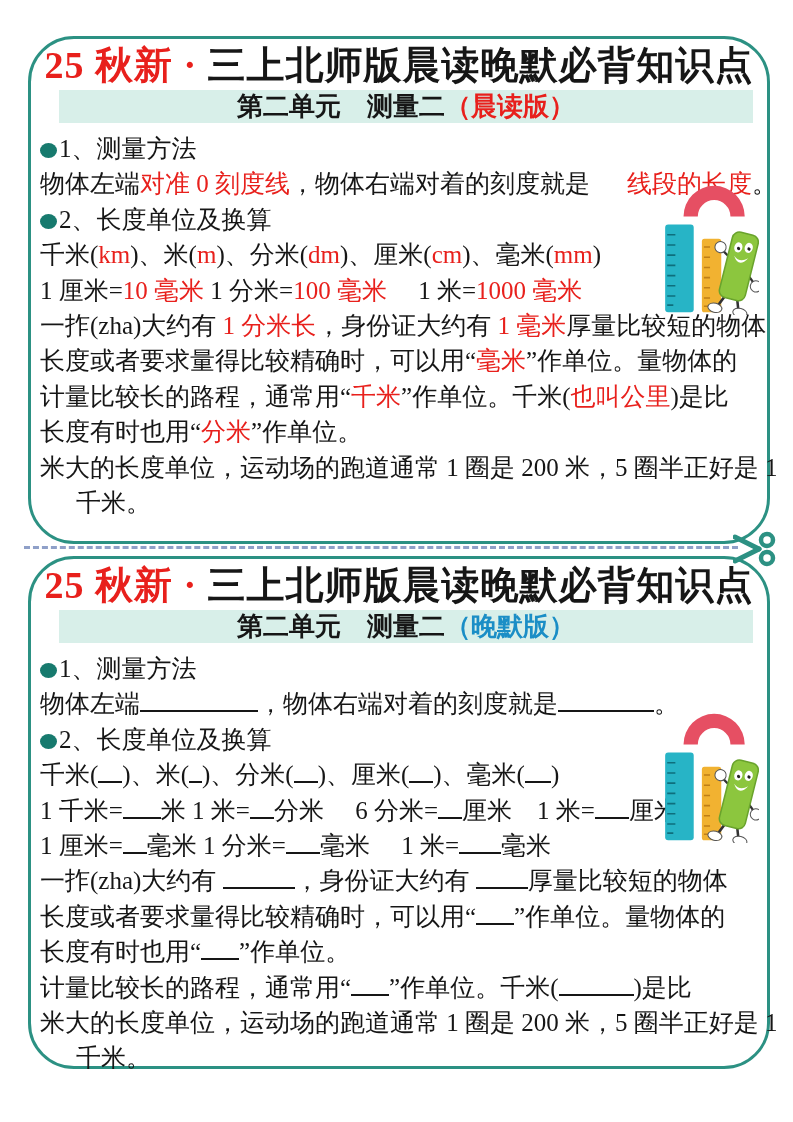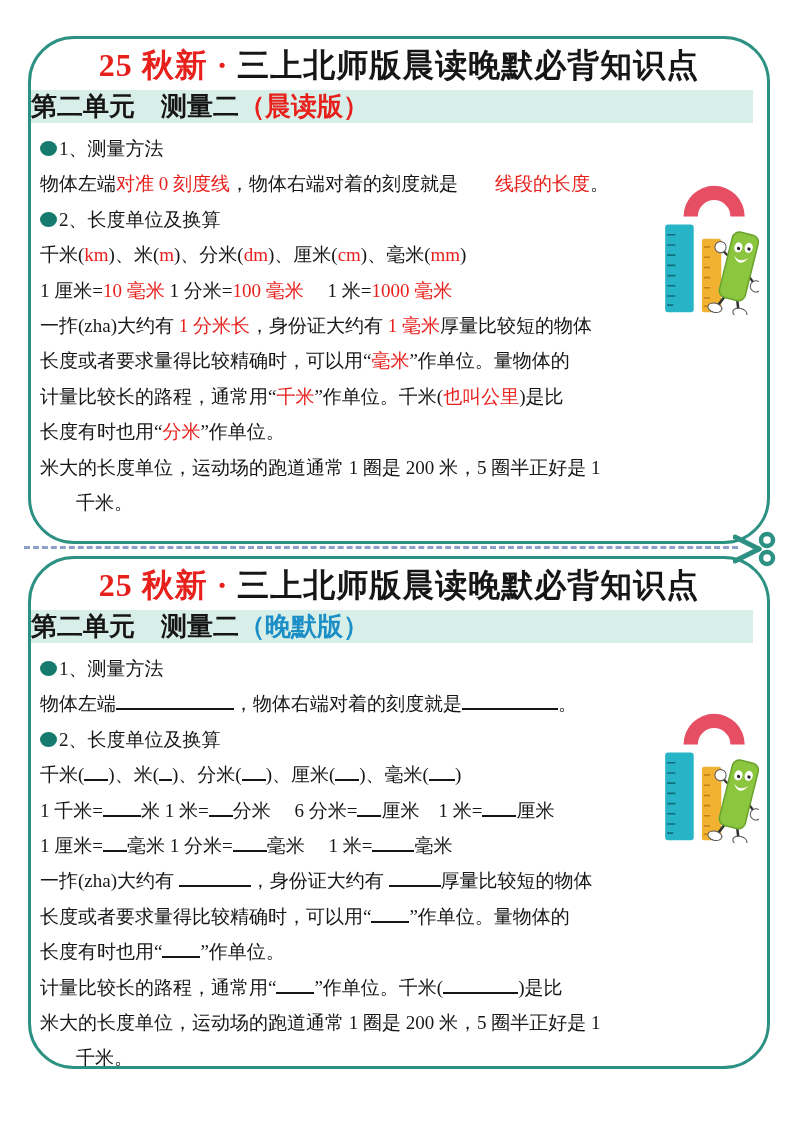--- a/index.html
+++ b/index.html
@@ -9,27 +9,27 @@
     color:var(--ink,#161616);overflow:hidden;
   }
   .card{
     position:absolute;left:28px;width:742px;box-sizing:border-box;
     background:#fff;border:3px solid var(--teal,#2c9183);border-radius:46px;
   }
   #card0{top:36px;height:508px;}
   #card1{top:556px;height:513px;}
   .title{
     margin:5px 10px 0 10px;height:42px;line-height:42px;text-align:center;
-    font-size:32px;font-weight:700;letter-spacing:1px;white-space:nowrap;
+    font-size:38px;font-weight:700;letter-spacing:1px;white-space:nowrap;
   }
   .subheader{
-    margin:4px 14px 0 0;height:33px;line-height:33px;background:var(--mint,#d8efe9);
-    text-align:left;font-size:26px;font-weight:600;white-space:nowrap;
+    margin:4px 14px 0 28px;height:33px;line-height:33px;background:var(--mint,#d8efe9);
+    text-align:center;font-size:26px;font-weight:600;white-space:nowrap;
   }
-  .body{margin:8px 0 0 9px;font-size:19px;line-height:35.4px;}
+  .body{margin:8px 0 0 9px;font-size:25px;line-height:35.4px;}
   .line{white-space:nowrap;}
   .bullet{
     display:inline-block;width:17px;height:15px;border-radius:50%;
     background:var(--bullet,#177a6e);margin-right:2px;vertical-align:-1px;
   }
   .blank{
     display:inline-block;height:0.82em;
     border-bottom:2.2px solid var(--ink,#161616);
   }
   .sticker{position:absolute;width:102px;height:138px;right:8px;z-index:2;}

